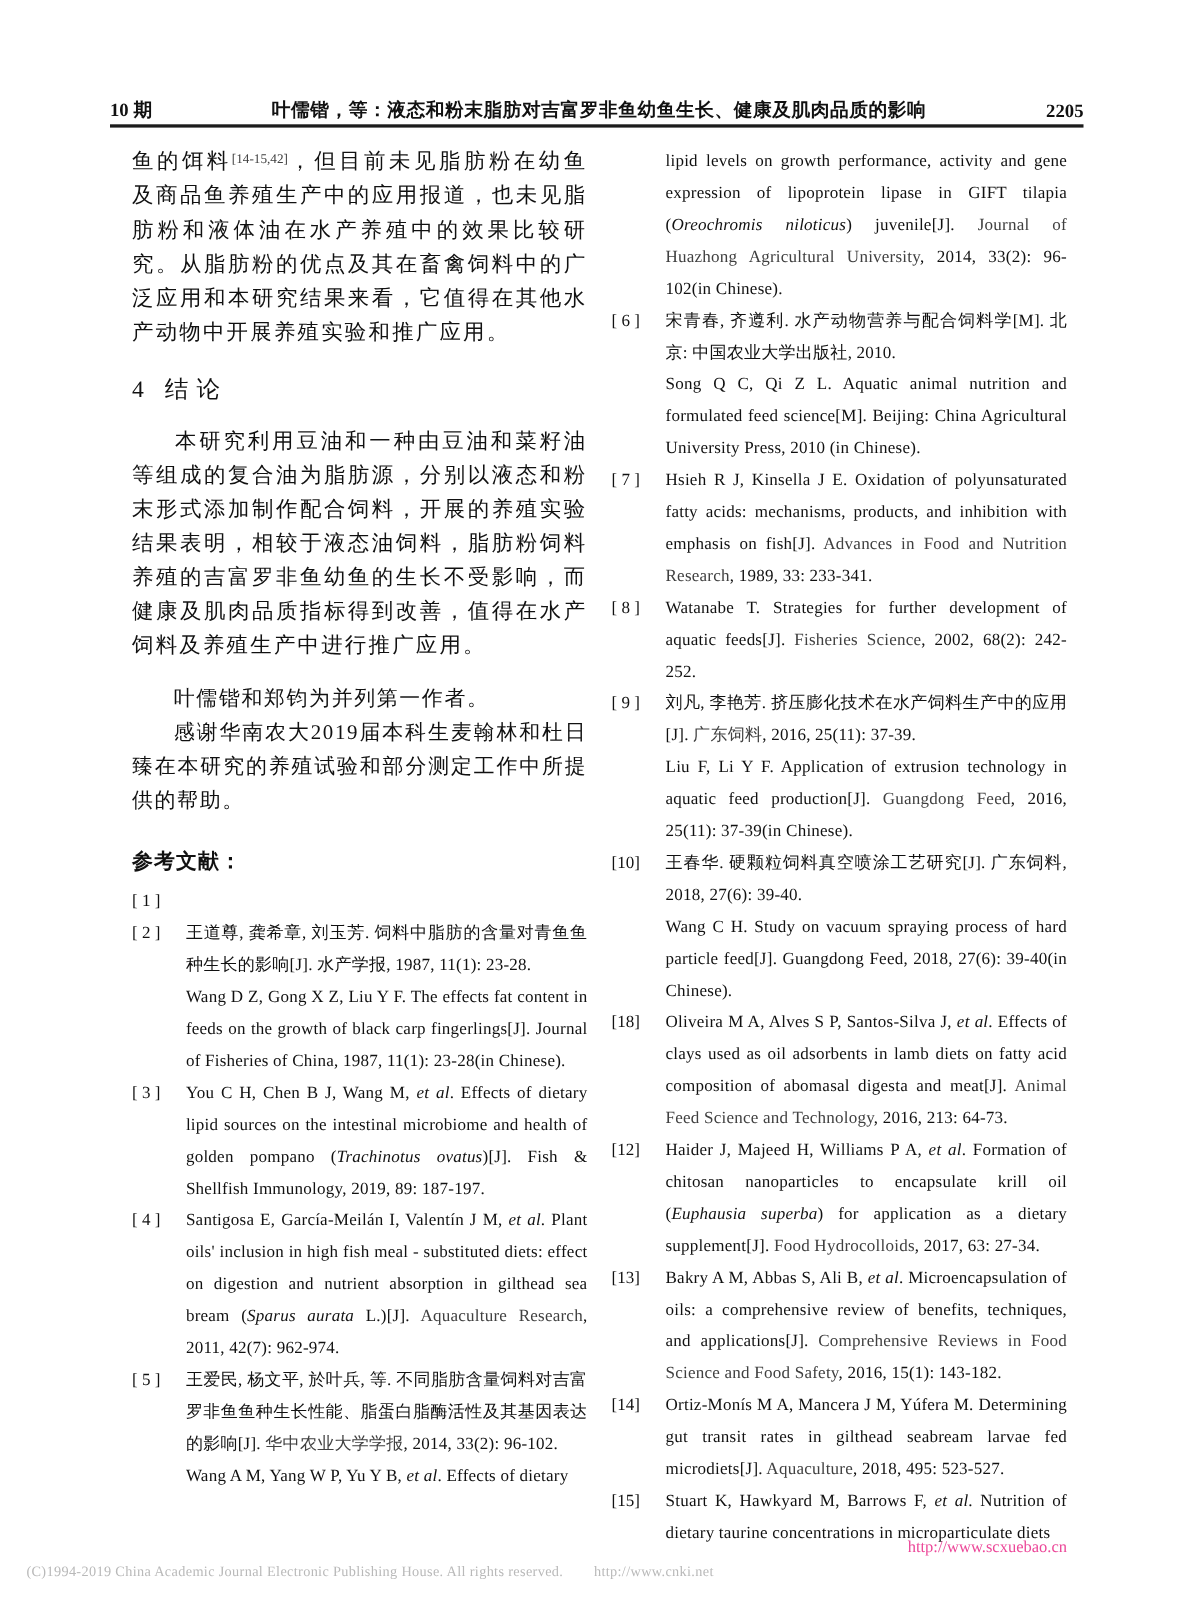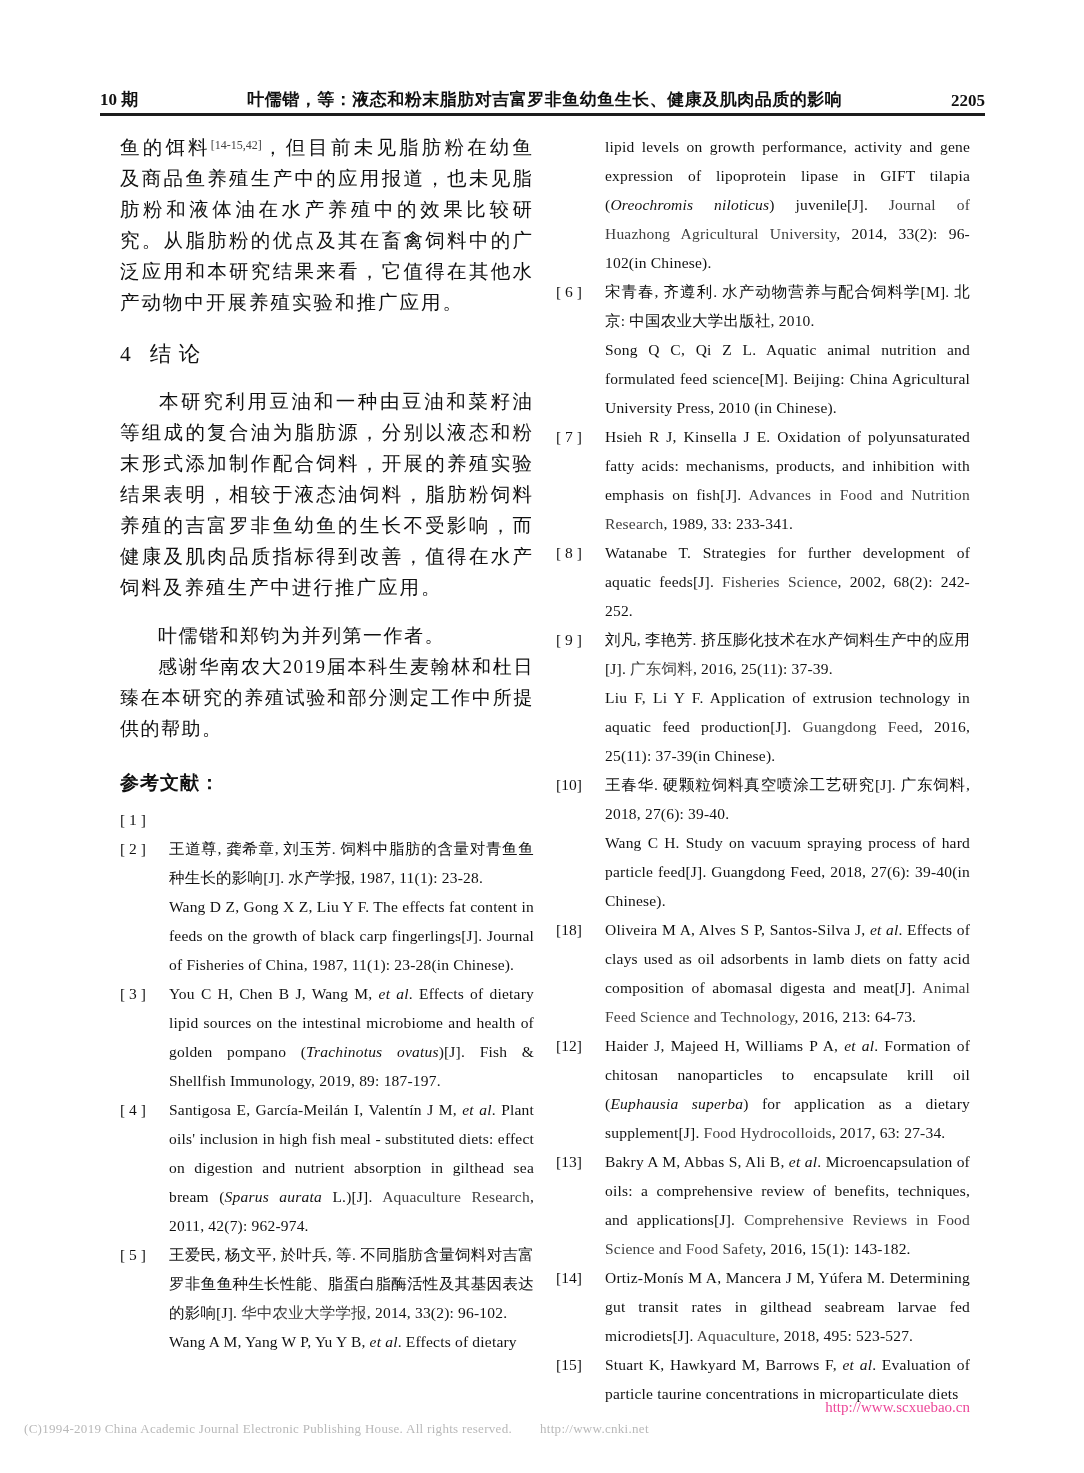--- a/index.html
+++ b/index.html
@@ -198,21 +198,21 @@
         </div>
         <div class="ref-item">
           <span class="ref-num">[14]</span>
           <div class="ref-body">
             <div class="ref-block"><span>Ortiz-Monís M A, Mancera J M, Yúfera M. Determining gut transit rates in gilthead seabream larvae fed microdiets[J]. </span><span class="link">Aquaculture</span><span>, 2018, 495: 523-527.</span></div>
           </div>
         </div>
         <div class="ref-item">
           <span class="ref-num">[15]</span>
           <div class="ref-body">
-            <div class="ref-block"><span>Stuart K, Hawkyard M, Barrows F, </span><i>et al</i><span>. Evaluation of particle taurine concentrations in microparticulate diets</span></div>
+            <div class="ref-block"><span>Stuart K, Hawkyard M, Barrows F, </span><i>et al</i><span>. Nutrition of dietary taurine concentrations in microparticulate diets</span></div>
           </div>
         </div>
       </div>
   </div>
 
   <div class="scx-url">http://www.scxuebao.cn</div>
 
   <div class="copyright-line">
     <span>(C)1994-2019 China Academic Journal Electronic Publishing House. All rights reserved.</span><span class="cnki">http://www.cnki.net</span>
   </div>

